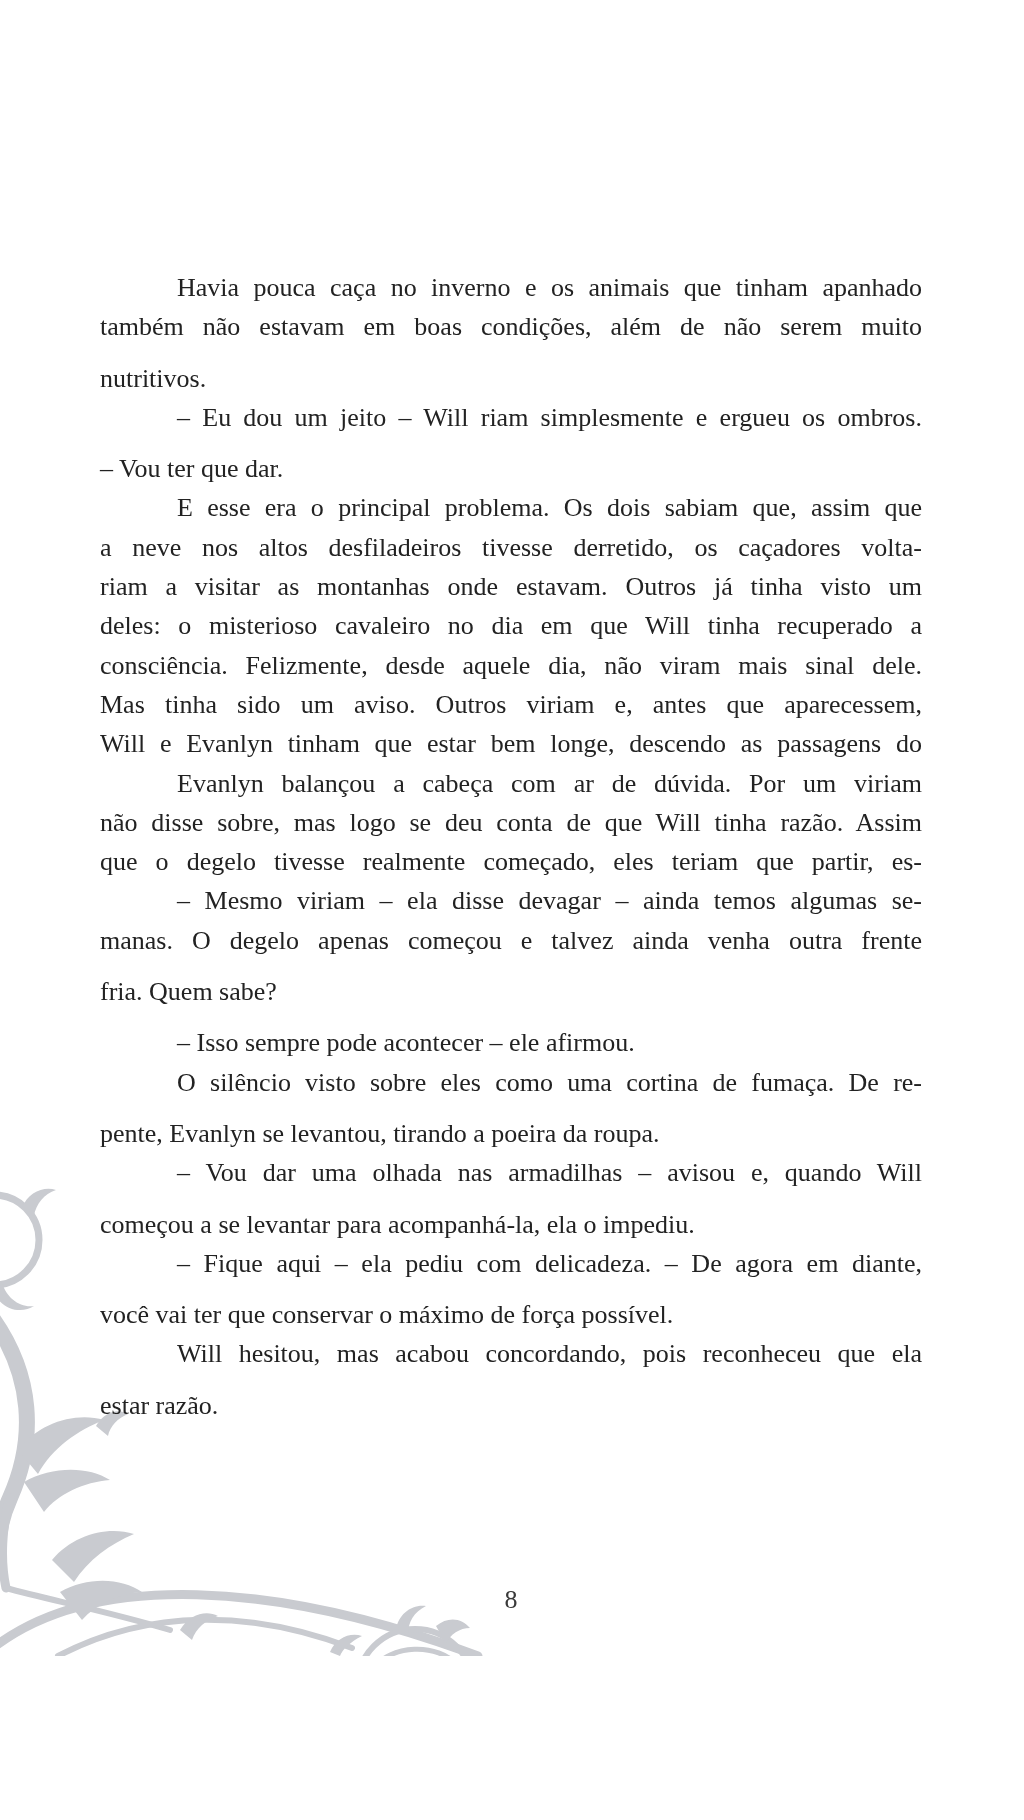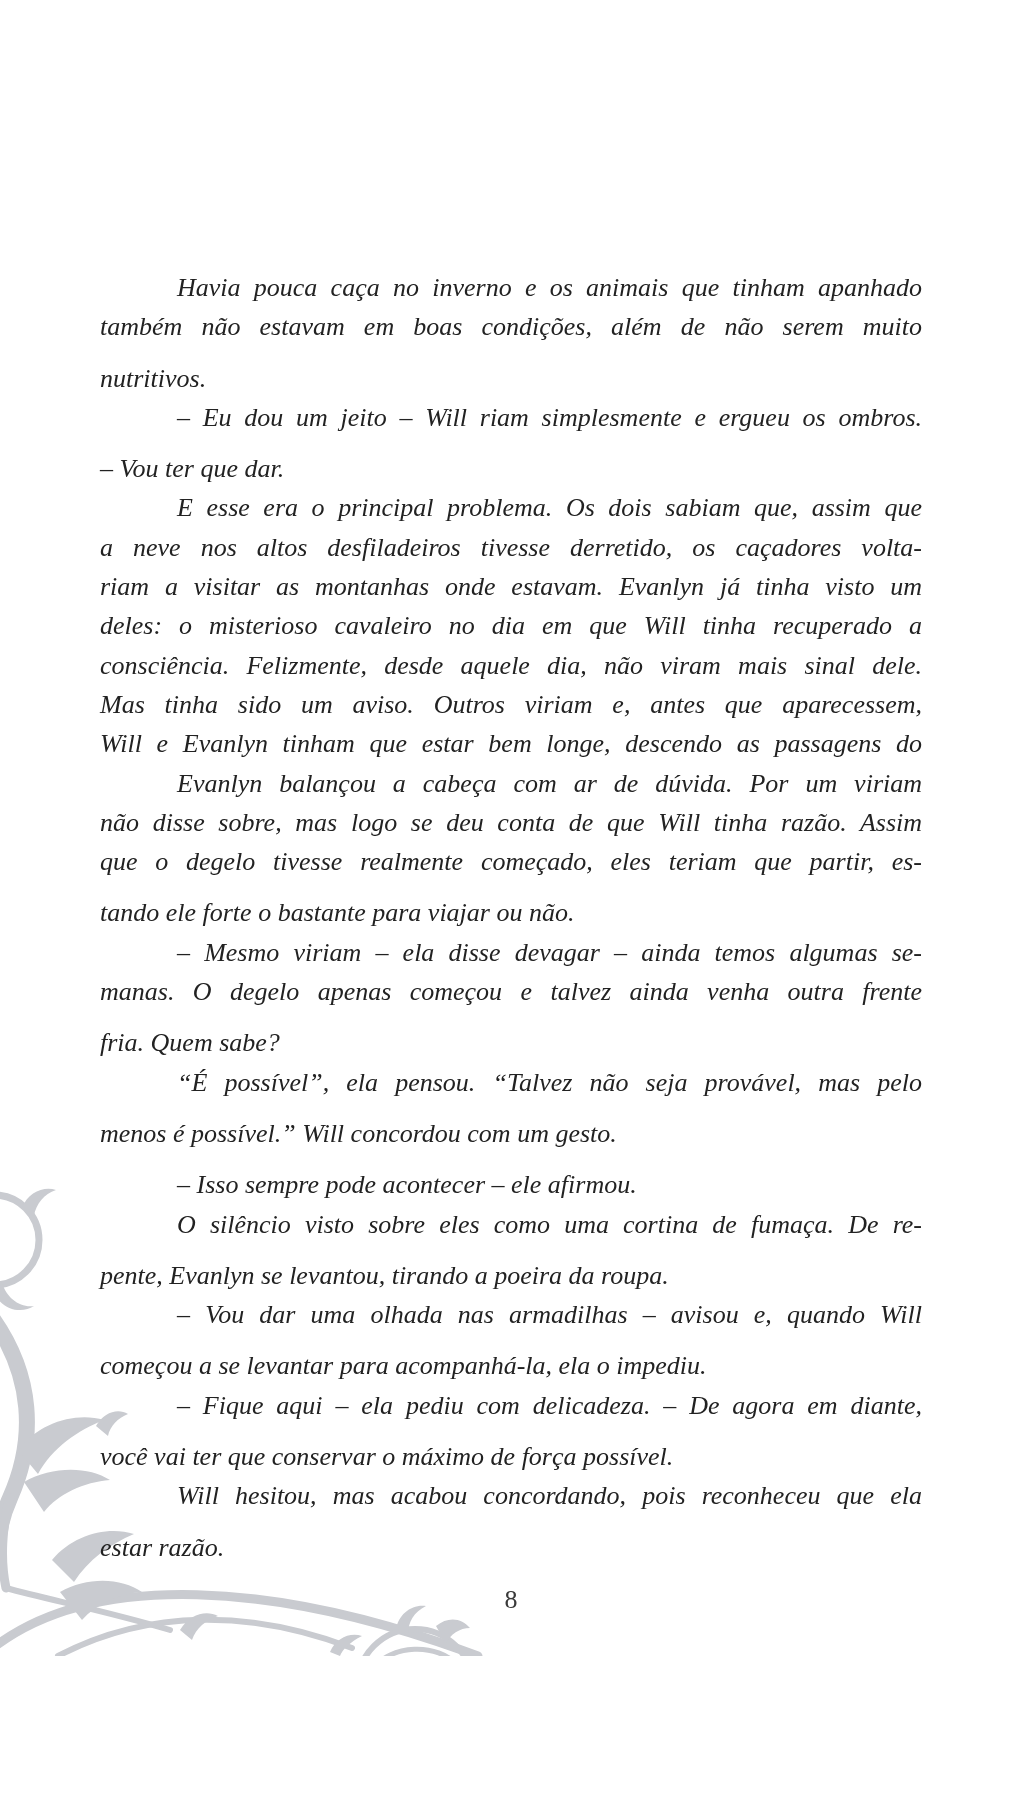--- a/index.html
+++ b/index.html
@@ -11,21 +11,20 @@
   html,body{width:1024px;height:1820px;background:var(--bg);overflow:hidden;}
   body{position:relative;font-family:"Liberation Serif","DejaVu Serif",serif;}
 
   .page{position:absolute;inset:0;background:var(--bg);}
 
   .text-block{
     position:absolute;
     left:100px;top:268px;width:822px;
     font-size:26px;line-height:39.3px;
     color:var(--text-color);
-    font-style:italic;
   }
   .line{
     text-align:justify;
     text-align-last:justify;
     hyphens:none;
   }
   .line.first{text-indent:77px;}
   .line.last{text-align-last:left;margin-top:12px;}
 
   .page-number{
@@ -90,40 +89,35 @@
         <div class="line">também não estavam em boas condições, além de não serem muito</div>
         <div class="line last">nutritivos.</div>
       </div>
       <div class="paragraph">
         <div class="line first">– Eu dou um jeito – Will riam simplesmente e ergueu os ombros.</div>
         <div class="line last">– Vou ter que dar.</div>
       </div>
       <div class="paragraph">
         <div class="line first">E esse era o principal problema. Os dois sabiam que, assim que</div>
         <div class="line">a neve nos altos desfiladeiros tivesse derretido, os caçadores volta-</div>
-        <div class="line">riam a visitar as montanhas onde estavam. Evanlyn já tinha visto um</div>
+        <div class="line">riam a visitar as montanhas onde estavam. Outros já tinha visto um</div>
         <div class="line">deles: o misterioso cavaleiro no dia em que Will tinha recuperado a</div>
         <div class="line">consciência. Felizmente, desde aquele dia, não viram mais sinal dele.</div>
         <div class="line">Mas tinha sido um aviso. Outros viriam e, antes que aparecessem,</div>
         <div class="line">Will e Evanlyn tinham que estar bem longe, descendo as passagens do</div>
       </div>
       <div class="paragraph">
         <div class="line first">Evanlyn balançou a cabeça com ar de dúvida. Por um viriam</div>
         <div class="line">não disse sobre, mas logo se deu conta de que Will tinha razão. Assim</div>
         <div class="line">que o degelo tivesse realmente começado, eles teriam que partir, es-</div>
-        <div class="line last">tando ele forte o bastante para viajar ou não.</div>
       </div>
       <div class="paragraph">
         <div class="line first">– Mesmo viriam – ela disse devagar – ainda temos algumas se-</div>
         <div class="line">manas. O degelo apenas começou e talvez ainda venha outra frente</div>
         <div class="line last">fria. Quem sabe?</div>
-      </div>
-      <div class="paragraph">
-        <div class="line first">“É possível”, ela pensou. “Talvez não seja provável, mas pelo</div>
-        <div class="line last">menos é possível.” Will concordou com um gesto.</div>
       </div>
       <div class="paragraph">
         <div class="line first last">– Isso sempre pode acontecer – ele afirmou.</div>
       </div>
       <div class="paragraph">
         <div class="line first">O silêncio visto sobre eles como uma cortina de fumaça. De re-</div>
         <div class="line last">pente, Evanlyn se levantou, tirando a poeira da roupa.</div>
       </div>
       <div class="paragraph">
         <div class="line first">– Vou dar uma olhada nas armadilhas – avisou e, quando Will</div>

